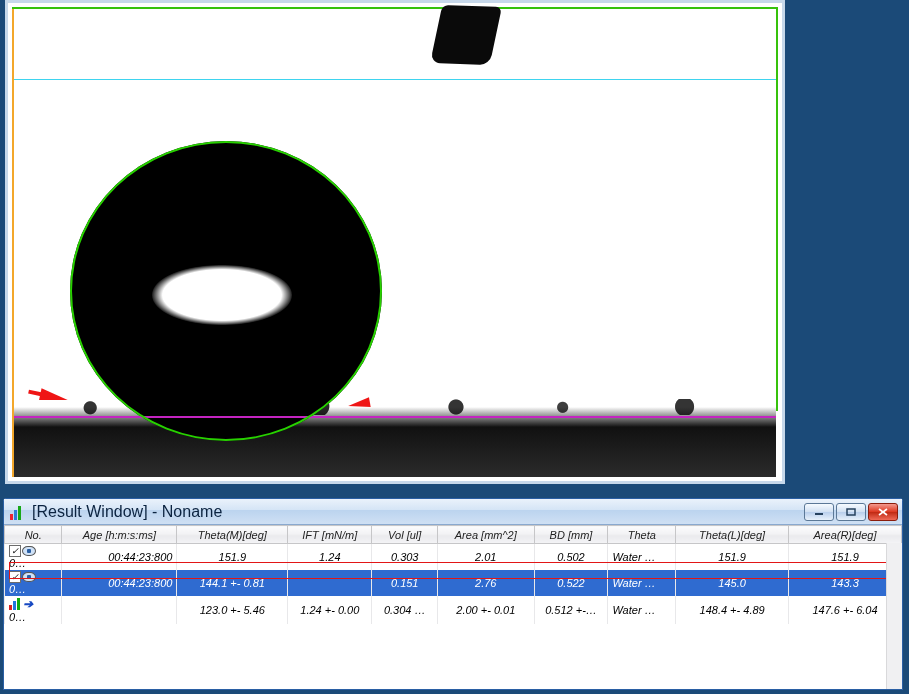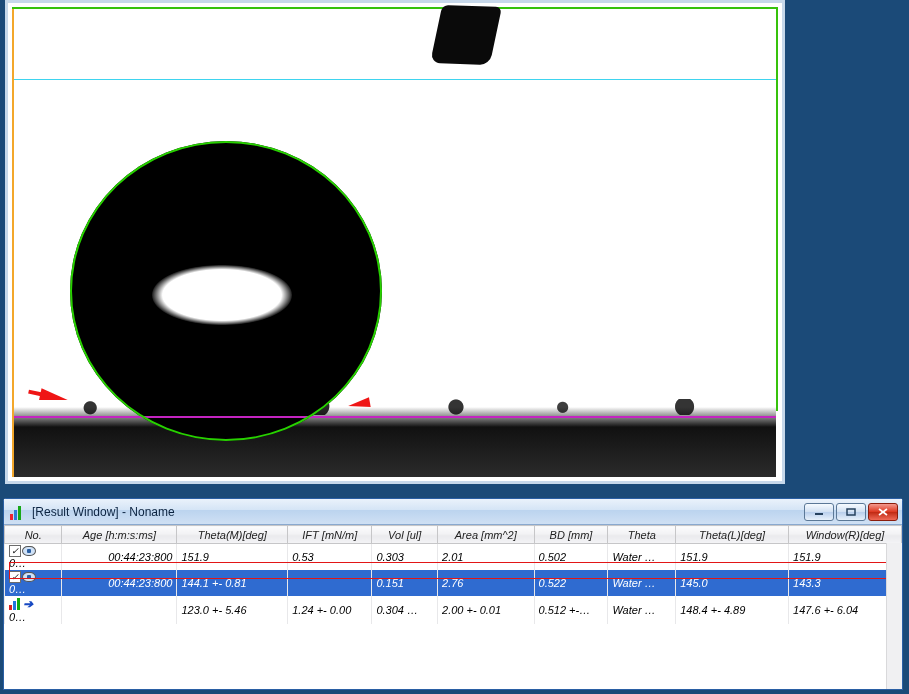--- a/index.html
+++ b/index.html
@@ -168,21 +168,21 @@
   .titlebar .app-icon {
     width:16px;height:16px;
     display:flex;align-items:flex-end;gap:1px;
   }
   .titlebar .app-icon span{width:3px;background:#2e7cd6;}
   .titlebar .app-icon span:nth-child(1){height:6px;background:#e23;}  
   .titlebar .app-icon span:nth-child(2){height:10px;background:#2e7cd6;}
   .titlebar .app-icon span:nth-child(3){height:14px;background:#18a818;}
   .title-text{
     color:#0b2340;
-    font-size:12px;
+    font-size:16px;
   }
   .win-controls{margin-left:auto;display:flex;gap:2px}
   .win-btn{
     width:30px;height:18px;
     border:1px solid #5b7897;
     border-radius:3px;
     background:linear-gradient(to bottom,#f6fbff,#d2e1f3 48%,#b9cfec 52%,#e8f1fb);
     display:flex;align-items:center;justify-content:center;
     font-size:10px;color:#26415e;
     cursor:pointer;
@@ -214,21 +214,21 @@
     text-align:center;
     color:#222;
     white-space:nowrap;
     overflow:hidden;
     height:18px;
   }
   table.results td{
     border-right:1px solid #e8e8ea;
     font-size:11px;
     padding:1px 4px;
-    text-align:left;
+    text-align:center;
     white-space:nowrap;
     overflow:hidden;
     height:16px;
     color:#000;
   }
   table.results td.l{text-align:left}
   table.results td.c{text-align:right}
   tr.data-row td:first-child{border-left:1px solid #e8e8ea}
   tr.selected td{
     background:#2f6bd0;
@@ -338,33 +338,33 @@
         <tr>
           <th>No.</th>
           <th>Age [h:m:s:ms]</th>
           <th>Theta(M)[deg]</th>
           <th>IFT [mN/m]</th>
           <th>Vol [ul]</th>
           <th>Area [mm^2]</th>
           <th>BD [mm]</th>
           <th>Theta</th>
           <th>Theta(L)[deg]</th>
-          <th>Window(R)[deg]</th>
+          <th>Area(R)[deg]</th>
         </tr>
       </thead>
       <tbody id="rows-body">
 
       <tr class="data-row">
             <td class="l"><span class="row-icons">
                 <span class="cb">✓</span>
                 <span class="eye"></span>
               </span><span>0…</span></td>
             <td class="c">00:44:23:800</td>
             <td>151.9</td>
-            <td>0.53</td>
+            <td>1.24</td>
             <td>0.303</td>
             <td>2.01</td>
             <td>0.502</td>
             <td class="l">Water …</td>
             <td>151.9</td>
             <td>151.9</td>
           </tr>
           <tr class="data-row selected">
             <td class="l"><span class="row-icons">
                 <span class="cb">✓</span>

